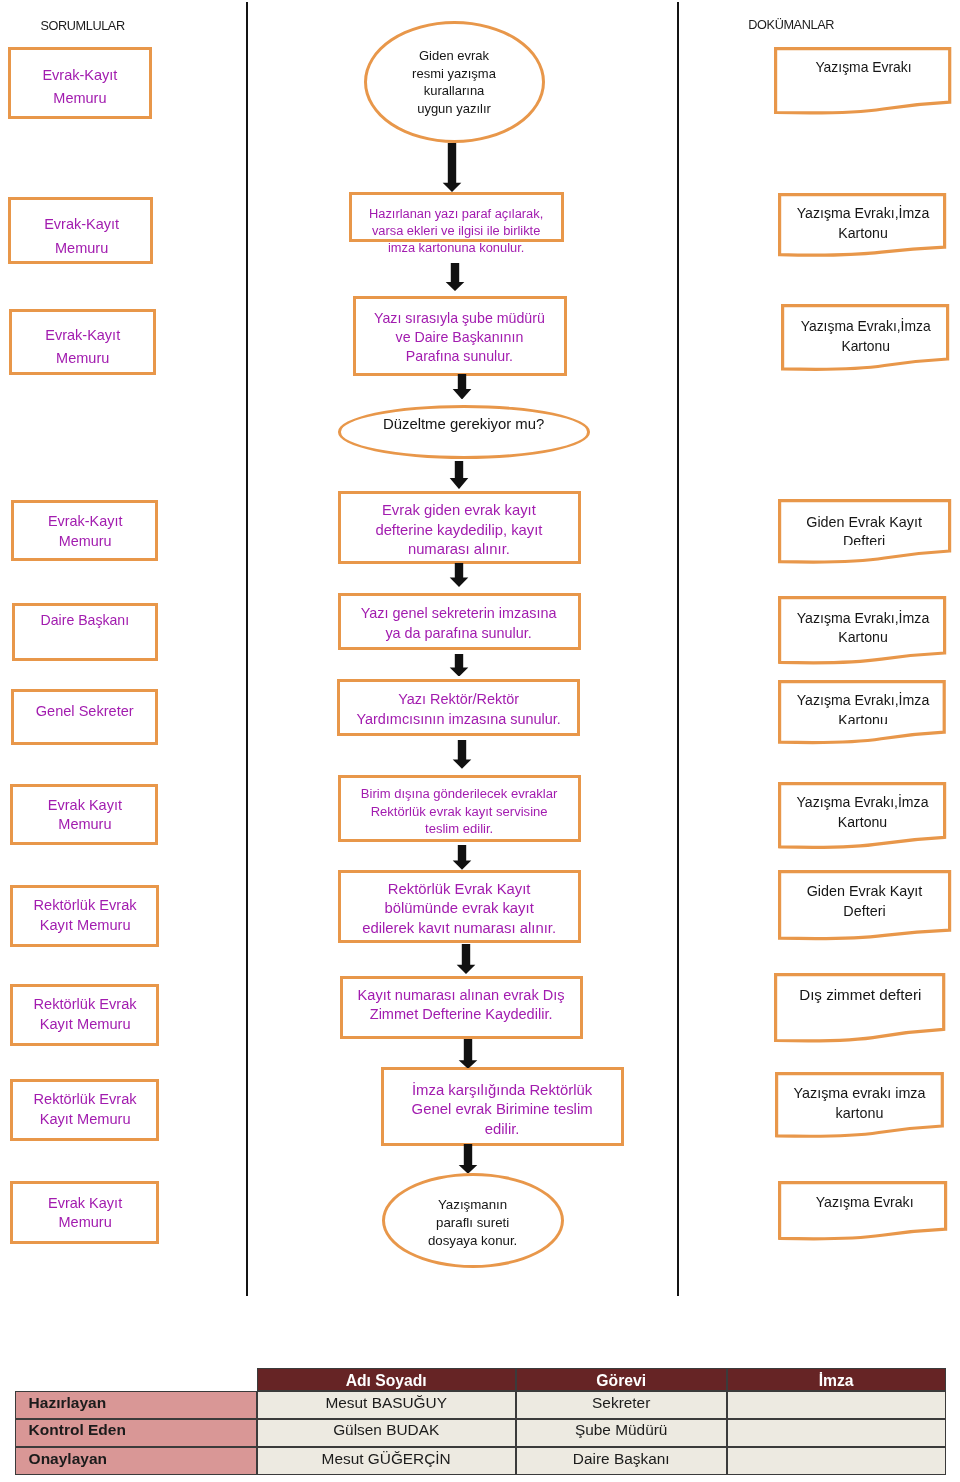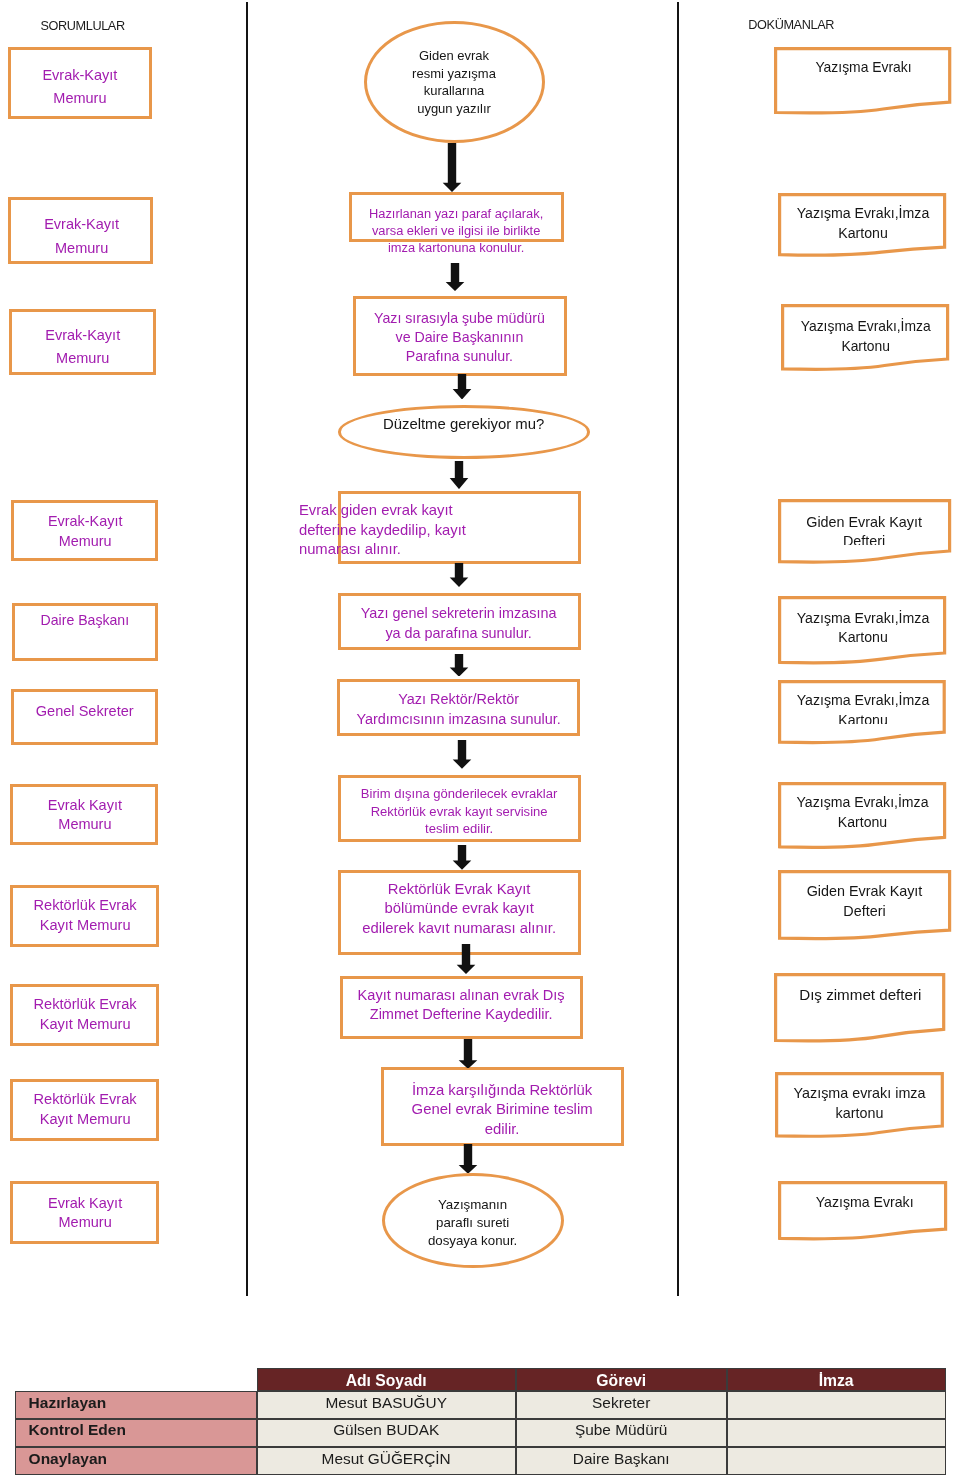--- a/index.html
+++ b/index.html
@@ -80,21 +80,21 @@
           <div class="dtxt" style="left: -35.2px; width: 240px; right: auto; top: 12.82px; font-size: 13.87px; line-height: 19.8px; white-space: nowrap;">Yazışma Evrakı,İmza<br>Kartonu</div>
         </div>
       </div>
       <div class="ebox" style="left: 337.8px; top: 405px; width: 252px; height: 53.5px;">
         <span class="txt" style="position: absolute; left: -33.8px; width: 320px; top: 9.08px; font-size: 14.9px; line-height: 20px; text-align: center; white-space: nowrap;">Düzeltme gerekiyor mu?</span>
       </div>
       <div class="obox" style="left: 10.9px; top: 500.2px; width: 147.5px; height: 60.8px;">
         <span class="txt" style="position: absolute; left: -35.3px; width: 220px; top: 11.34px; font-size: 14.4px; line-height: 20.2px; text-align: center; white-space: nowrap;">Evrak-Kayıt<br>Memuru</span>
       </div>
       <div class="obox" style="left: 337.7px; top: 490.8px; width: 243px; height: 73.1px;">
-        <span class="txt" style="position: absolute; left: -38.4px; width: 320px; top: 11.01px; font-size: 14.8px; line-height: 19.2px; text-align: left; white-space: nowrap;">Evrak giden evrak kayıt<br>defterine kaydedilip, kayıt<br>numarası alınır.</span>
+        <span class="txt" style="position: absolute; left: -38.4px; width: 320px; top: 11.01px; font-size: 14.8px; line-height: 19.2px; text-align: center; white-space: nowrap;">Evrak giden evrak kayıt<br>defterine kaydedilip, kayıt<br>numarası alınır.</span>
       </div>
       <div class="docwrap" style="left: 777.9px; top: 499.3px; width: 173.2px; height: 68.2px;">
         <svg width="177.2" height="70.2">
           <path d="M1.6,1.6 L171.60,1.6 L171.60,52.00 C152.42,53.06 131.63,54.97 106.52,59.00 C84.87,62.49 51.96,63.90 1.6,62.60 Z" fill="#ffffff" stroke="#e8974a" stroke-width="3.2" stroke-linejoin="miter"></path>
         </svg>
         <div style="position: absolute; left: 0px; top: 0px; width: 173.2px; height: 45.5px; overflow: hidden;">
           <div class="dtxt" style="left: -33.8px; width: 240px; right: auto; top: 13.7px; font-size: 14.37px; line-height: 19.3px; white-space: nowrap;">Giden Evrak Kayıt<br>Defteri</div>
         </div>
       </div>
       <div class="obox" style="left: 11.6px; top: 602.5px; width: 146.5px; height: 58.2px;">
@@ -135,21 +135,21 @@
         <svg width="172.2" height="72.4">
           <path d="M1.6,1.6 L166.60,1.6 L166.60,55.30 C148.02,56.25 127.83,57.96 103.44,61.57 C82.42,64.70 50.46,66.10 1.6,64.80 Z" fill="#ffffff" stroke="#e8974a" stroke-width="3.2" stroke-linejoin="miter"></path>
         </svg>
         <div style="position: absolute; left: 0px; top: 0px; width: 168.2px; height: 74.4px; overflow: hidden;">
           <div class="dtxt" style="left: -35.1px; width: 240px; right: auto; top: 10.8px; font-size: 14.08px; line-height: 19.9px; white-space: nowrap;">Yazışma Evrakı,İmza<br>Kartonu</div>
         </div>
       </div>
       <div class="obox" style="left: 10.3px; top: 884.7px; width: 148.7px; height: 61.9px;">
         <span class="txt" style="position: absolute; left: -34.8px; width: 220px; top: 12.07px; font-size: 14.61px; line-height: 19.6px; text-align: center; white-space: nowrap;">Rektörlük Evrak<br>Kayıt Memuru</span>
       </div>
-      <div class="obox" style="left: 338px; top: 870px; width: 243px; height: 85px;">
+      <div class="obox" style="left: 338px; top: 870px; width: 243px; height: 73px;">
         <span class="txt" style="position: absolute; left: -38.5px; width: 320px; top: 9.99px; font-size: 14.85px; line-height: 19.6px; text-align: center; white-space: nowrap;">Rektörlük Evrak Kayıt<br>bölümünde evrak kayıt<br>edilerek kavıt numarası alınır.</span>
       </div>
       <div class="docwrap" style="left: 777.9px; top: 869.5px; width: 173.2px; height: 73.7px;">
         <svg width="177.2" height="75.7">
           <path d="M1.6,1.6 L171.60,1.6 L171.60,60.20 C152.42,60.99 131.63,62.41 106.52,65.41 C84.87,68.02 51.96,69.40 1.6,68.10 Z" fill="#ffffff" stroke="#e8974a" stroke-width="3.2" stroke-linejoin="miter"></path>
         </svg>
         <div style="position: absolute; left: 0px; top: 0px; width: 173.2px; height: 77.7px; overflow: hidden;">
           <div class="dtxt" style="left: -33.4px; width: 240px; right: auto; top: 12.65px; font-size: 14.37px; line-height: 19.4px; white-space: nowrap;">Giden Evrak Kayıt<br>Defteri</div>
         </div>
       </div>

